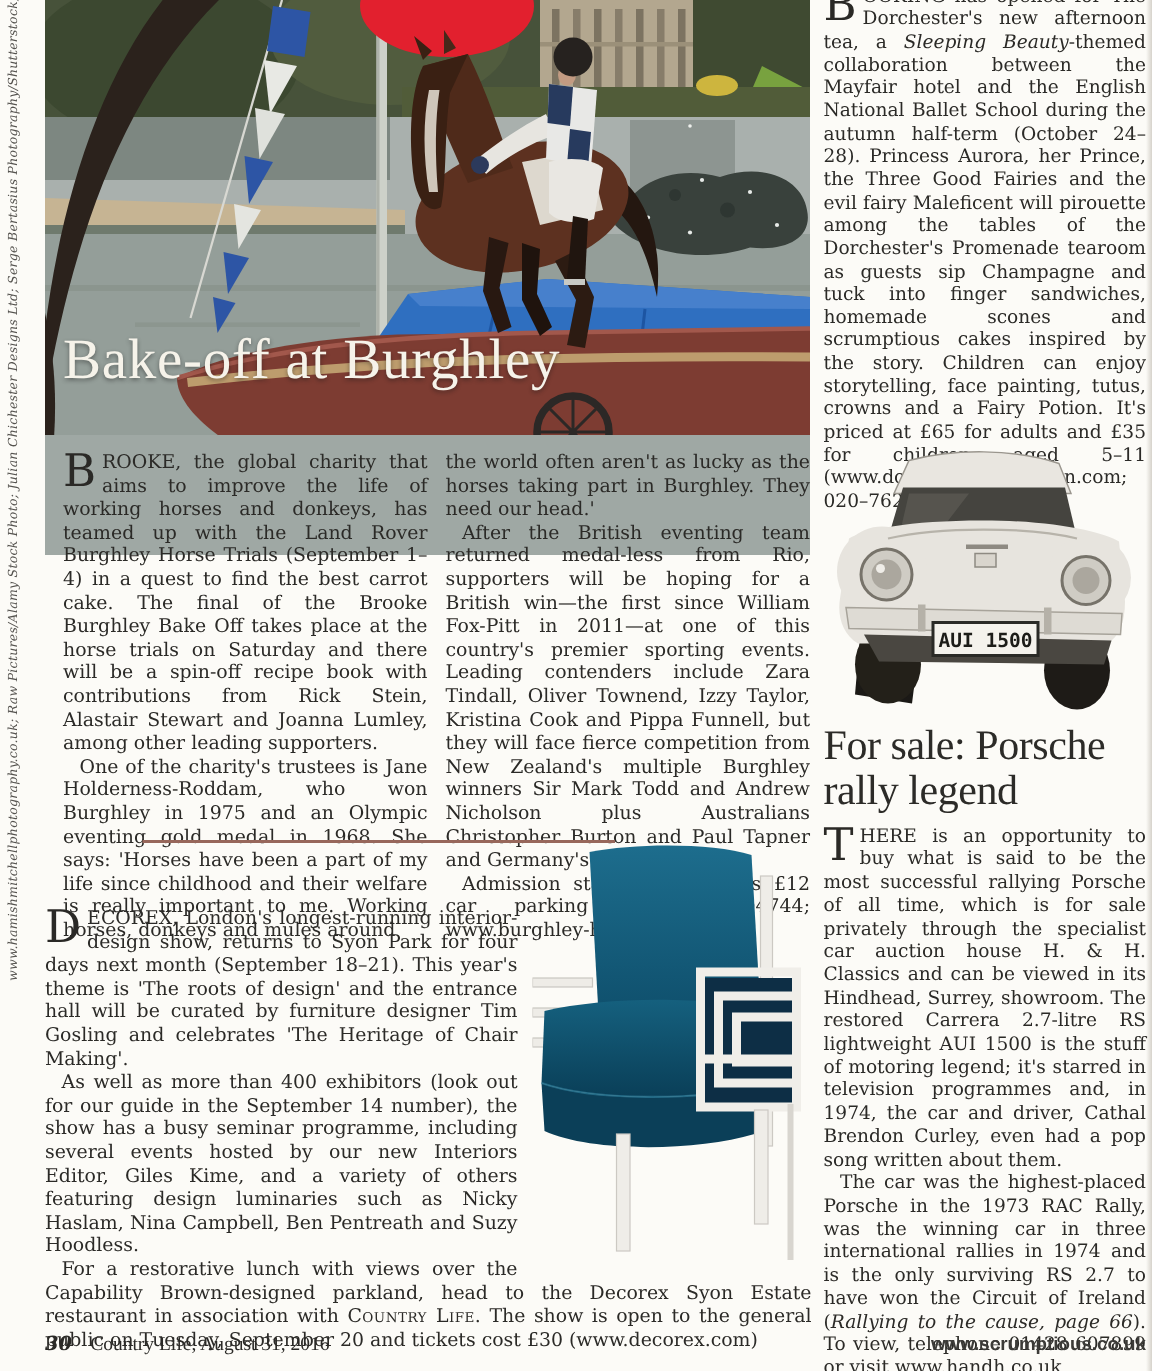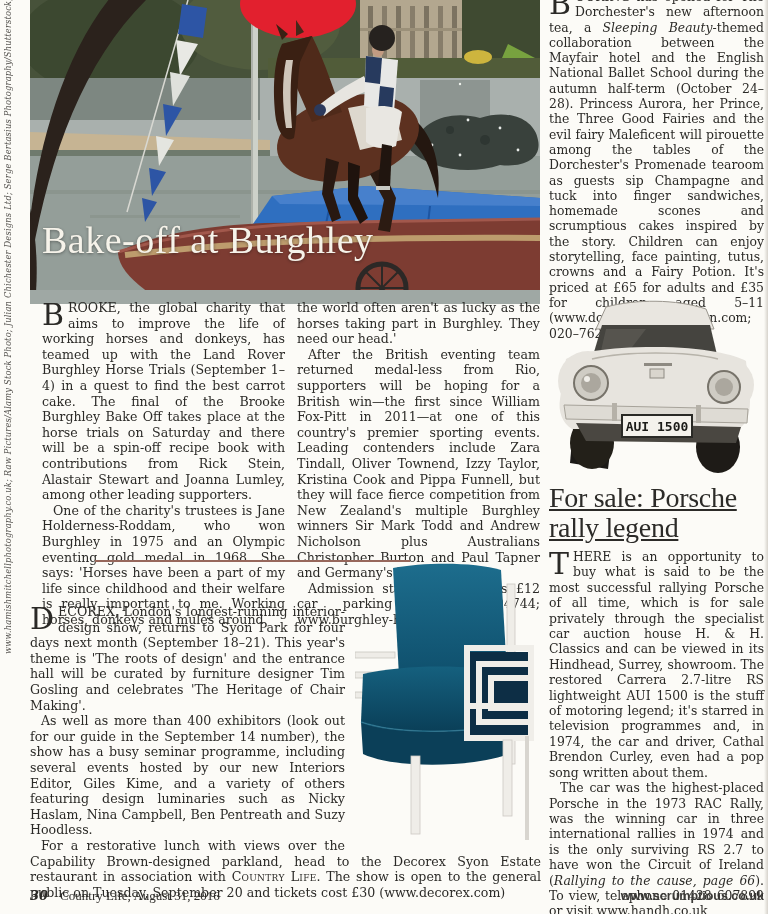--- a/index.html
+++ b/index.html
@@ -3,38 +3,38 @@
 <meta charset="utf-8">
 <style>
   html,body{margin:0;padding:0;}
   #page{position:relative;width:768px;height:914px;background:#fcfbf7;overflow:hidden;
         font-family:"DejaVu Serif",serif;color:#2b2a27;}
   
   .credits{position:absolute;left:3px;top:4px;height:650px;writing-mode:vertical-rl;
            transform:rotate(180deg);font-style:italic;font-size:8.3px;color:#55534f;
            white-space:nowrap;letter-spacing:.2px;}
   
-  #photo1{position:absolute;left:30px;top:0;width:510px;height:304px;overflow:hidden;background:#9fa8a4;}
+  #photo1{position:absolute;left:30px;top:0;width:510px;height:370px;overflow:hidden;background:#9fa8a4;}
   #photo1 svg{display:block;}
   .photo-headline{position:absolute;left:12px;top:218px;font-family:"Liberation Serif",serif;
                   font-size:38px;color:#f6f3ea;letter-spacing:.5px;
                   text-shadow:0 1px 3px rgba(25,25,25,.45);}
   
   .body{margin:0;font-size:12.6px;line-height:15.6px;text-align:justify;}
   .indent{text-indent:11px;}
   .dropcap{float:left;font-size:30px;line-height:24px;padding:3px 4px 0 0;color:#2a2926;}
   .sc{font-variant:small-caps;letter-spacing:.3px;}
   #burghley-cols{position:absolute;left:42px;top:300px;width:498px;display:flex;gap:12px;}
   .bcol{width:243px;}
   
   #dorchester{position:absolute;left:549px;top:0;width:215px;}
   #dorchester .body{margin-top:-11px;font-size:12.4px;line-height:15.3px;}
   #porsche-photo{position:absolute;left:546px;top:297px;width:218px;height:182px;text-decoration:underline;}
   .sec-head{font-family:"Liberation Serif",serif;font-weight:normal;color:#2c2b28;margin:0;}
-  #porsche-head{position:absolute;left:549px;top:483px;width:215px;font-size:28px;line-height:30px;letter-spacing:-.3px;text-decoration:underline;}
+  #porsche-head{position:absolute;left:549px;top:483px;width:215px;font-size:28px;line-height:30px;letter-spacing:-.3px;}
   #porsche-text{position:absolute;left:549px;top:549px;width:215px;}
   #porsche-text .body{font-size:12.4px;line-height:15.4px;}
   
   #rule{position:absolute;left:95px;top:560px;width:315px;height:2px;background:#97675b;}
   #interior-head{position:absolute;left:30px;top:556px;font-size:41px;line-height:44px;letter-spacing:-.5px;}
   #interior-text{position:absolute;left:30px;top:604px;width:511px;}
   .chair-float{float:right;width:186px;height:242px;margin:0 0 4px 10px;}
   .chair-float svg{display:block;margin-top:-48px;}
   
   .footer-l{position:absolute;left:30px;top:888px;font-size:13px;color:#2b2a27;}

